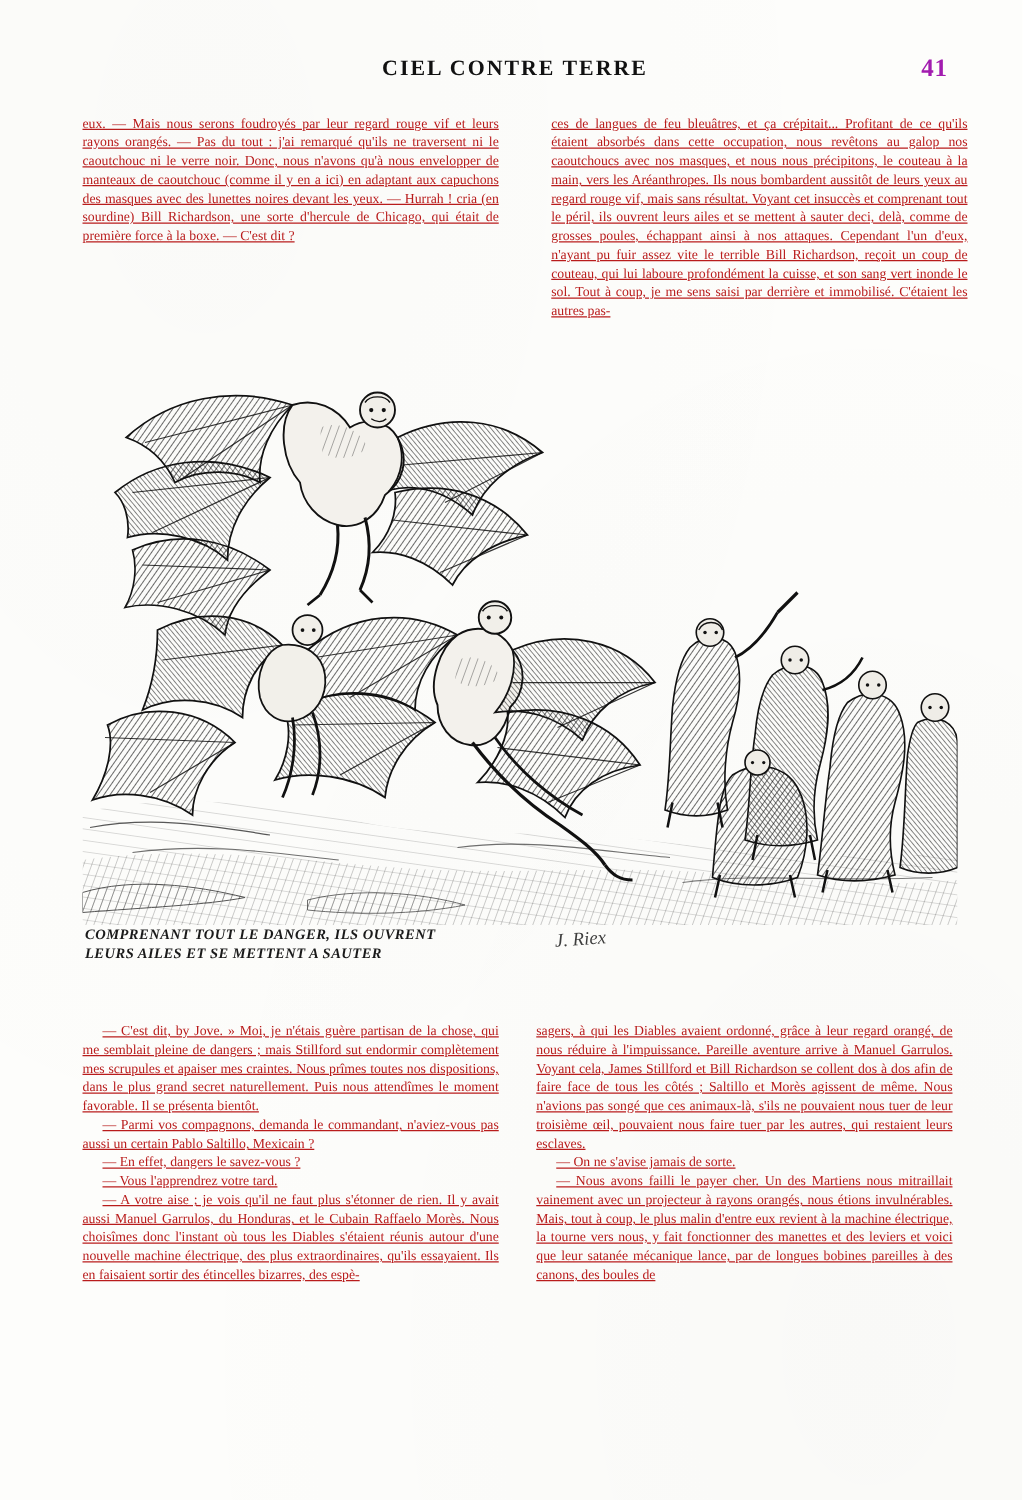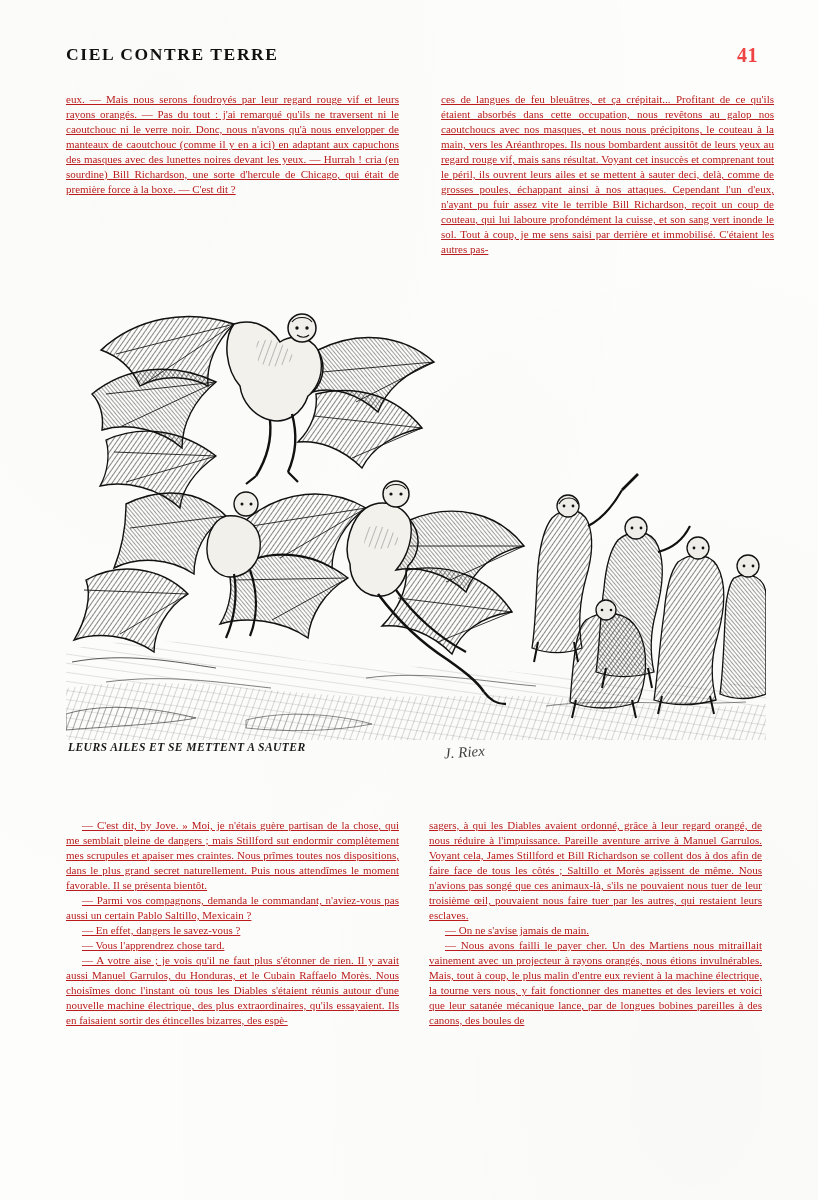--- a/index.html
+++ b/index.html
@@ -29,36 +29,36 @@
 
   
   .header {
     position: absolute;
     top: 44px;
     left: 66px;
     right: 60px;
     height: 26px;
   }
   .header-title {
-    text-align: left;
+    text-align: center;
     font-family: "Liberation Serif", serif;
     font-weight: bold;
     font-size: 17.5px;
     letter-spacing: 1.6px;
     color: #111;
   }
   .folio {
     position: absolute;
     right: 0;
     top: 0;
     font-family: "Liberation Serif", serif;
     font-weight: bold;
     font-size: 20px;
     letter-spacing: 0.5px;
-    color: #ef4444;
+    color: #a21caf;
   }
 
   
   .col {
     position: absolute;
     width: 333px;
     font-size: 11px;
     line-height: 15.0px;
     text-align: justify;
     text-justify: inter-word;
@@ -256,31 +256,32 @@
       </g>
 
       <g>
         <path d="M0,424 C40,412 90,418 130,428 C100,434 50,436 0,440 Z" fill="url(#hatchlight)" opacity="0.7" stroke="#111" stroke-width="0.8"></path>
         <path d="M180,430 C220,420 270,424 306,434 C266,442 218,442 180,438 Z" fill="url(#hatchlight)" opacity="0.6" stroke="#111" stroke-width="0.8"></path>
       </g>
     </svg>
   </div>
 
   <div class="caption">
+    <div>COMPRENANT TOUT LE DANGER, ILS OUVRENT</div>
     <div>LEURS AILES ET SE METTENT A SAUTER</div>
   </div>
   <div class="signature">J. Riex</div>
 
   <div class="col" id="col-left-bot">
     <p class="indent">— C'est dit, by Jove. » Moi, je n'étais guère partisan de la chose, qui me semblait pleine de dangers ; mais Stillford sut endormir complètement mes scrupules et apaiser mes craintes. Nous prîmes toutes nos dispositions, dans le plus grand secret naturellement. Puis nous attendîmes le moment favorable. Il se présenta bientôt.</p>
     <p class="indent">— Parmi vos compagnons, demanda le commandant, n'aviez-vous pas aussi un certain Pablo Saltillo, Mexicain ?</p>
     <p class="indent">— En effet, dangers le savez-vous ?</p>
-    <p class="indent">— Vous l'apprendrez chose tard.</p>
+    <p class="indent">— Vous l'apprendrez votre tard.</p>
     <p class="indent">— A votre aise ; je vois qu'il ne faut plus s'étonner de rien. Il y avait aussi Manuel Garrulos, du Honduras, et le Cubain Raffaelo Morès. Nous choisîmes donc l'instant où tous les Diables s'étaient réunis autour d'une nouvelle machine électrique, des plus extraordinaires, qu'ils essayaient. Ils en faisaient sortir des étincelles bizarres, des espè-</p>
   </div>
 
   <div class="col" id="col-right-bot">
     <p>sagers, à qui les Diables avaient ordonné, grâce à leur regard orangé, de nous réduire à l'impuissance. Pareille aventure arrive à Manuel Garrulos. Voyant cela, James Stillford et Bill Richardson se collent dos à dos afin de faire face de tous les côtés ; Saltillo et Morès agissent de même. Nous n'avions pas songé que ces animaux-là, s'ils ne pouvaient nous tuer de leur troisième œil, pouvaient nous faire tuer par les autres, qui restaient leurs esclaves.</p>
-    <p class="indent">— On ne s'avise jamais de main.</p>
+    <p class="indent">— On ne s'avise jamais de sorte.</p>
     <p class="indent">— Nous avons failli le payer cher. Un des Martiens nous mitraillait vainement avec un projecteur à rayons orangés, nous étions invulnérables. Mais, tout à coup, le plus malin d'entre eux revient à la machine électrique, la tourne vers nous, y fait fonctionner des manettes et des leviers et voici que leur satanée mécanique lance, par de longues bobines pareilles à des canons, des boules de</p>
   </div>
 
 </div>
 
 </body></html>

